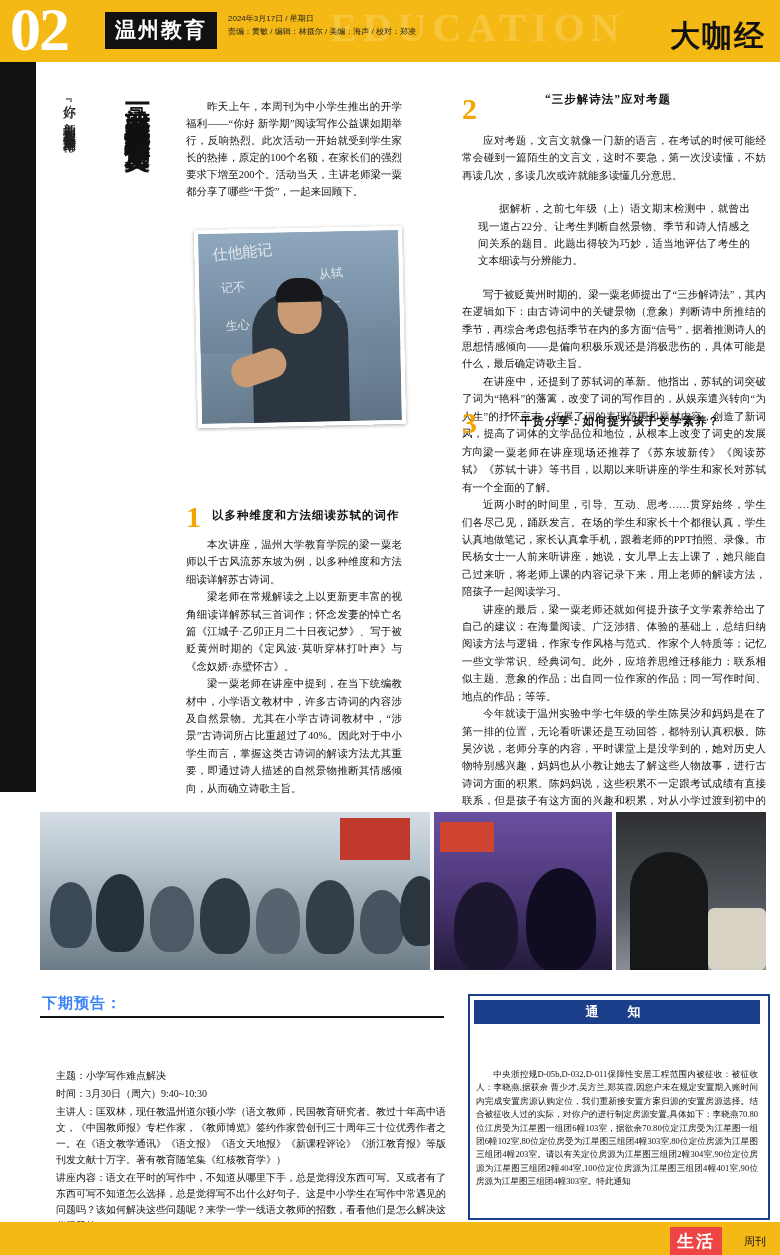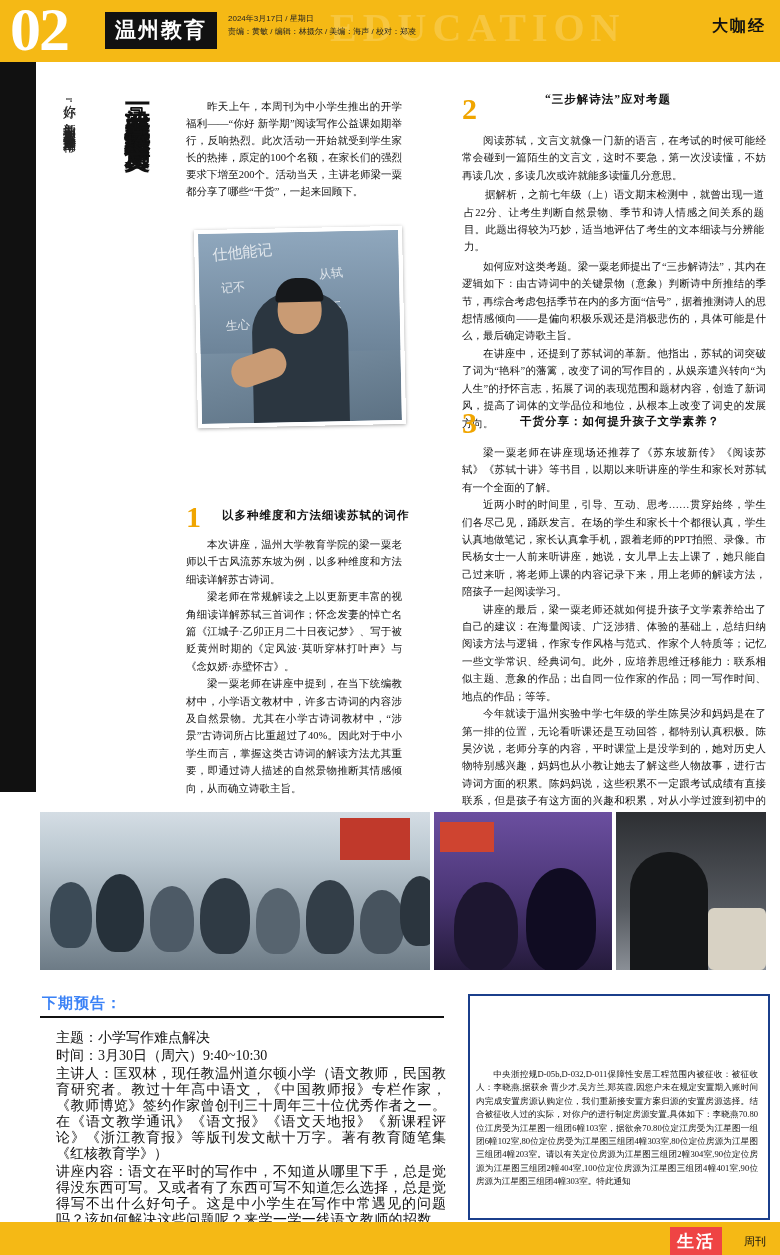--- a/index.html
+++ b/index.html
@@ -18,21 +18,21 @@
     color:#f7c63f;letter-spacing:6px;font-family:"Liberation Serif",serif;
   }
   .pagenum{
     position:absolute;left:10px;top:-6px;font-size:62px;font-weight:bold;
     color:#ffffff;font-family:"Liberation Serif",serif;letter-spacing:-2px;
   }
   .mh-black{position:absolute;left:105px;top:12px;background:#111;color:#fff;
     padding:4px 10px 5px 10px;font-size:21px;font-weight:bold;letter-spacing:2px;}
   .mh-date{position:absolute;left:228px;top:13px;font-size:8px;color:#222;}
   .mh-credits{position:absolute;left:228px;top:26px;font-size:8px;color:#222;line-height:12px;}
-  .mh-right{position:absolute;right:14px;top:16px;font-size:16px;font-weight:bold;color:#111;letter-spacing:2px;}
+  .mh-right{position:absolute;right:14px;top:16px;font-size:30px;font-weight:bold;color:#111;letter-spacing:2px;}
 
   
   .side-black{position:absolute;left:0;top:62px;width:36px;height:730px;background:#111;}
 
   
   .vtitle{
     position:absolute;left:46px;top:88px;width:120px;height:700px;
   }
   .vtitle .main{
     position:absolute;right:14px;top:0;
@@ -72,21 +72,21 @@
   .pt-head{position:absolute;left:78px;top:52px;width:44px;height:50px;
     background:#c99b74;border-radius:50% 50% 45% 45%;}
   .pt-hair{position:absolute;left:76px;top:46px;width:48px;height:24px;
     background:#16181b;border-radius:24px 24px 4px 4px;}
   .pt-arm{position:absolute;left:30px;top:120px;width:56px;height:30px;
     background:#c99b74;border-radius:14px;transform:rotate(-18deg);}
 
   
   .secnum{font-family:"Liberation Serif",serif;font-weight:bold;color:#f0a500;}
   .s1-num{position:absolute;left:186px;top:500px;font-size:30px;}
-  .s1-head{position:absolute;left:222px;top:508px;font-size:11.5px;font-weight:bold;
+  .s1-head{position:absolute;left:212px;top:508px;font-size:11.5px;font-weight:bold;
     font-family:"Liberation Serif",serif;letter-spacing:1px;color:#111;}
   .s1-body{position:absolute;left:186px;top:536px;width:216px;
     font-size:10.5px;line-height:17.4px;text-align:justify;color:#111;
     font-family:"Liberation Serif",serif;}
 
   
   .s2-num{position:absolute;left:462px;top:92px;font-size:30px;}
   .s2-head{position:absolute;left:545px;top:92px;font-size:11.5px;font-weight:bold;
     font-family:"Liberation Serif",serif;letter-spacing:1px;color:#111;}
   .s2-body{position:absolute;left:462px;top:132px;width:304px;
@@ -109,22 +109,22 @@
   .photo-c{position:absolute;left:616px;top:812px;width:150px;height:158px;
     background:linear-gradient(180deg,#2d2f33 0%,#54585e 60%,#8a8f96 100%);overflow:hidden;}
   .crowd{position:absolute;border-radius:50% 50% 40% 40%;}
   .banner{position:absolute;left:300px;top:6px;width:70px;height:42px;background:#c0392b;}
   .banner2{position:absolute;left:6px;top:10px;width:54px;height:30px;background:#cf4430;}
 
   
   .next-title{position:absolute;left:42px;top:994px;font-size:15px;font-weight:bold;
     font-family:"Liberation Serif",serif;color:#3b82f6;letter-spacing:1px;}
   .next-rule{position:absolute;left:40px;top:1016px;width:404px;height:2px;background:#111;}
-  .next-body{position:absolute;left:56px;top:1030px;width:390px;
-    font-size:14px;line-height:16px;color:#111;font-family:"Liberation Serif",serif;text-align:justify;}
+  .next-body{position:absolute;left:56px;top:1068px;width:390px;
+    font-size:10px;line-height:16px;color:#111;font-family:"Liberation Serif",serif;text-align:justify;}
   .next-body p{margin:0 0 2px 0;}
 
   
   .notice{position:absolute;left:468px;top:994px;width:298px;height:222px;
     border:2px solid #1b3f8b;background:#fff;}
   .notice-hd{position:absolute;left:474px;top:1000px;width:286px;height:24px;
     background:#1b3f8b;color:#fff;font-size:13px;font-weight:bold;letter-spacing:8px;
     text-align:center;line-height:24px;font-family:"Liberation Serif",serif;}
   .notice-body{position:absolute;left:476px;top:1030px;width:282px;
     font-size:8.6px;line-height:13.4px;color:#111;text-align:justify;
@@ -182,23 +182,23 @@
   <div class="s1-head">以多种维度和方法细读苏轼的词作</div>
   <div class="s1-body">
       <p style="margin: 0px; text-indent: 2em;">本次讲座，温州大学教育学院的梁一粟老师以千古风流苏东坡为例，以多种维度和方法细读详解苏古诗词。</p>
       <p style="margin: 0px; text-indent: 2em;">梁老师在常规解读之上以更新更丰富的视角细读详解苏轼三首词作；怀念发妻的悼亡名篇《江城子·乙卯正月二十日夜记梦》、写于被贬黄州时期的《定风波·莫听穿林打叶声》与《念奴娇·赤壁怀古》。</p>
       <p style="margin: 0px; text-indent: 2em;">梁一粟老师在讲座中提到，在当下统编教材中，小学语文教材中，许多古诗词的内容涉及自然景物。尤其在小学古诗词教材中，“涉景”古诗词所占比重超过了40%。因此对于中小学生而言，掌握这类古诗词的解读方法尤其重要，即通过诗人描述的自然景物推断其情感倾向，从而确立诗歌主旨。</p>
     </div>
 
   <div class="secnum s2-num">2</div>
   <div class="s2-head">“三步解诗法”应对考题</div>
   <div class="s2-body">
-      <p style="margin: 0px; text-indent: 2em;">阅读苏轼，文言文就像一门新的语言，在考试的时候可能经常会碰到一篇陌生的文言文，这时不要急，第一次没读懂，不妨再读几次，多读几次或许就能多读懂几分意思。</p>
-      <p style="margin: 2px; text-indent: 2em;">据解析，之前七年级（上）语文期末检测中，就曾出现一道占22分、让考生判断自然景物、季节和诗人情感之间关系的题目。此题出得较为巧妙，适当地评估了考生的文本细读与分辨能力。</p>
-      <p style="margin: 0px; text-indent: 2em;">如何应对这类考题。梁一粟老师提出了“三步解诗法”，其内在逻辑如下：由古诗词中的关键景物（意象）判断诗中所推结的季节，再综合考虑包括季节在内的多方面“信号”，据着推测诗人的思想情感倾向——是偏向积极乐观还是消极悲伤的，具体可能是什么，最后确定诗歌主旨。</p>
+      <p style="margin: 0px; text-indent: 2em;">应对考题，文言文就像一门新的语言，在考试的时候可能经常会碰到一篇陌生的文言文，这时不要急，第一次没读懂，不妨再读几次，多读几次或许就能多读懂几分意思。</p>
+      <p style="margin: 16px; text-indent: 2em;">据解析，之前七年级（上）语文期末检测中，就曾出现一道占22分、让考生判断自然景物、季节和诗人情感之间关系的题目。此题出得较为巧妙，适当地评估了考生的文本细读与分辨能力。</p>
+      <p style="margin: 0px; text-indent: 2em;">写于被贬黄州时期的。梁一粟老师提出了“三步解诗法”，其内在逻辑如下：由古诗词中的关键景物（意象）判断诗中所推结的季节，再综合考虑包括季节在内的多方面“信号”，据着推测诗人的思想情感倾向——是偏向积极乐观还是消极悲伤的，具体可能是什么，最后确定诗歌主旨。</p>
       <p style="margin: 0px; text-indent: 2em;">在讲座中，还提到了苏轼词的革新。他指出，苏轼的词突破了词为“艳科”的藩篱，改变了词的写作目的，从娱亲遣兴转向“为人生”的抒怀言志，拓展了词的表现范围和题材内容，创造了新词风，提高了词体的文学品位和地位，从根本上改变了词史的发展方向。</p>
     </div>
 
   <div class="secnum s3-num">3</div>
   <div class="s3-head">干货分享：如何提升孩子文学素养？</div>
   <div class="s3-body">
       <p style="margin: 0px; text-indent: 2em;">梁一粟老师在讲座现场还推荐了《苏东坡新传》《阅读苏轼》《苏轼十讲》等书目，以期以来听讲座的学生和家长对苏轼有一个全面的了解。</p>
       <p style="margin: 0px; text-indent: 2em;">近两小时的时间里，引导、互动、思考……贯穿始终，学生们各尽己见，踊跃发言。在场的学生和家长十个都很认真，学生认真地做笔记，家长认真拿手机，跟着老师的PPT拍照、录像。市民杨女士一人前来听讲座，她说，女儿早上去上课了，她只能自己过来听，将老师上课的内容记录下来，用上老师的解读方法，陪孩子一起阅读学习。</p>
       <p style="margin: 0px; text-indent: 2em;">讲座的最后，梁一粟老师还就如何提升孩子文学素养给出了自己的建议：在海量阅读、广泛涉猎、体验的基础上，总结归纳阅读方法与逻辑，作家专作风格与范式、作家个人特质等；记忆一些文学常识、经典词句。此外，应培养思维迁移能力：联系相似主题、意象的作品；出自同一位作家的作品；同一写作时间、地点的作品；等等。</p>
       <p style="margin: 0px; text-indent: 2em;">今年就读于温州实验中学七年级的学生陈昊汐和妈妈是在了第一排的位置，无论看听课还是互动回答，都特别认真积极。陈昊汐说，老师分享的内容，平时课堂上是没学到的，她对历史人物特别感兴趣，妈妈也从小教让她去了解这些人物故事，进行古诗词方面的积累。陈妈妈说，这些积累不一定跟考试成绩有直接联系，但是孩子有这方面的兴趣和积累，对从小学过渡到初中的语文、古诗词方面就不会吃力。</p>
@@ -234,19 +234,20 @@
   <div class="next-title">下期预告：</div>
   <div class="next-rule"></div>
   <div class="next-body">
     <p>主题：小学写作难点解决</p>
     <p>时间：3月30日（周六）9:40~10:30</p>
     <p>主讲人：匡双林，现任教温州道尔顿小学（语文教师，民国教育研究者。教过十年高中语文，《中国教师报》专栏作家，《教师博览》签约作家曾创刊三十周年三十位优秀作者之一。在《语文教学通讯》《语文报》《语文天地报》《新课程评论》《浙江教育报》等版刊发文献十万字。著有教育随笔集《红核教育学》）</p>
     <p>讲座内容：语文在平时的写作中，不知道从哪里下手，总是觉得没东西可写。又或者有了东西可写不知道怎么选择，总是觉得写不出什么好句子。这是中小学生在写作中常遇见的问题吗？该如何解决这些问题呢？来学一学一线语文教师的招数，看看他们是怎么解决这些问题的。</p>
   </div>
 
   <div class="notice"></div>
+  <div class="notice-hd">通　知</div>
   <div class="notice-body" style="text-indent: 2em;">中央浙控规D-05b,D-032,D-011保障性安居工程范围内被征收：被征收人：李晓燕,据获余 曹少才,吴方兰,郑英霞,因您户未在规定安置期入账时间内完成安置房源认购定位，我们重新接安置方案归源的安置房源选择。结合被征收人过的实际，对你户的进行制定房源安置,具体如下：李晓燕70.80位江房受为江星图一组团6幢103室，据欲余70.80位定江房受为江星图一组团6幢102室,80位定位房受为江星图三组团4幢303室,80位定位房源为江星图三组团4幢203室。请以有关定位房源为江星图三组团2幢304室,90位定位房源为江星图三组团2幢404室,100位定位房源为江星图三组团4幢401室,90位房源为江星图三组团4幢303室。特此通知</div>
 
   <div class="footer"></div>
   <div class="foot-logo">生活</div>
   <div class="foot-sub">周刊</div>
 
 </div>
 
 </body></html>

